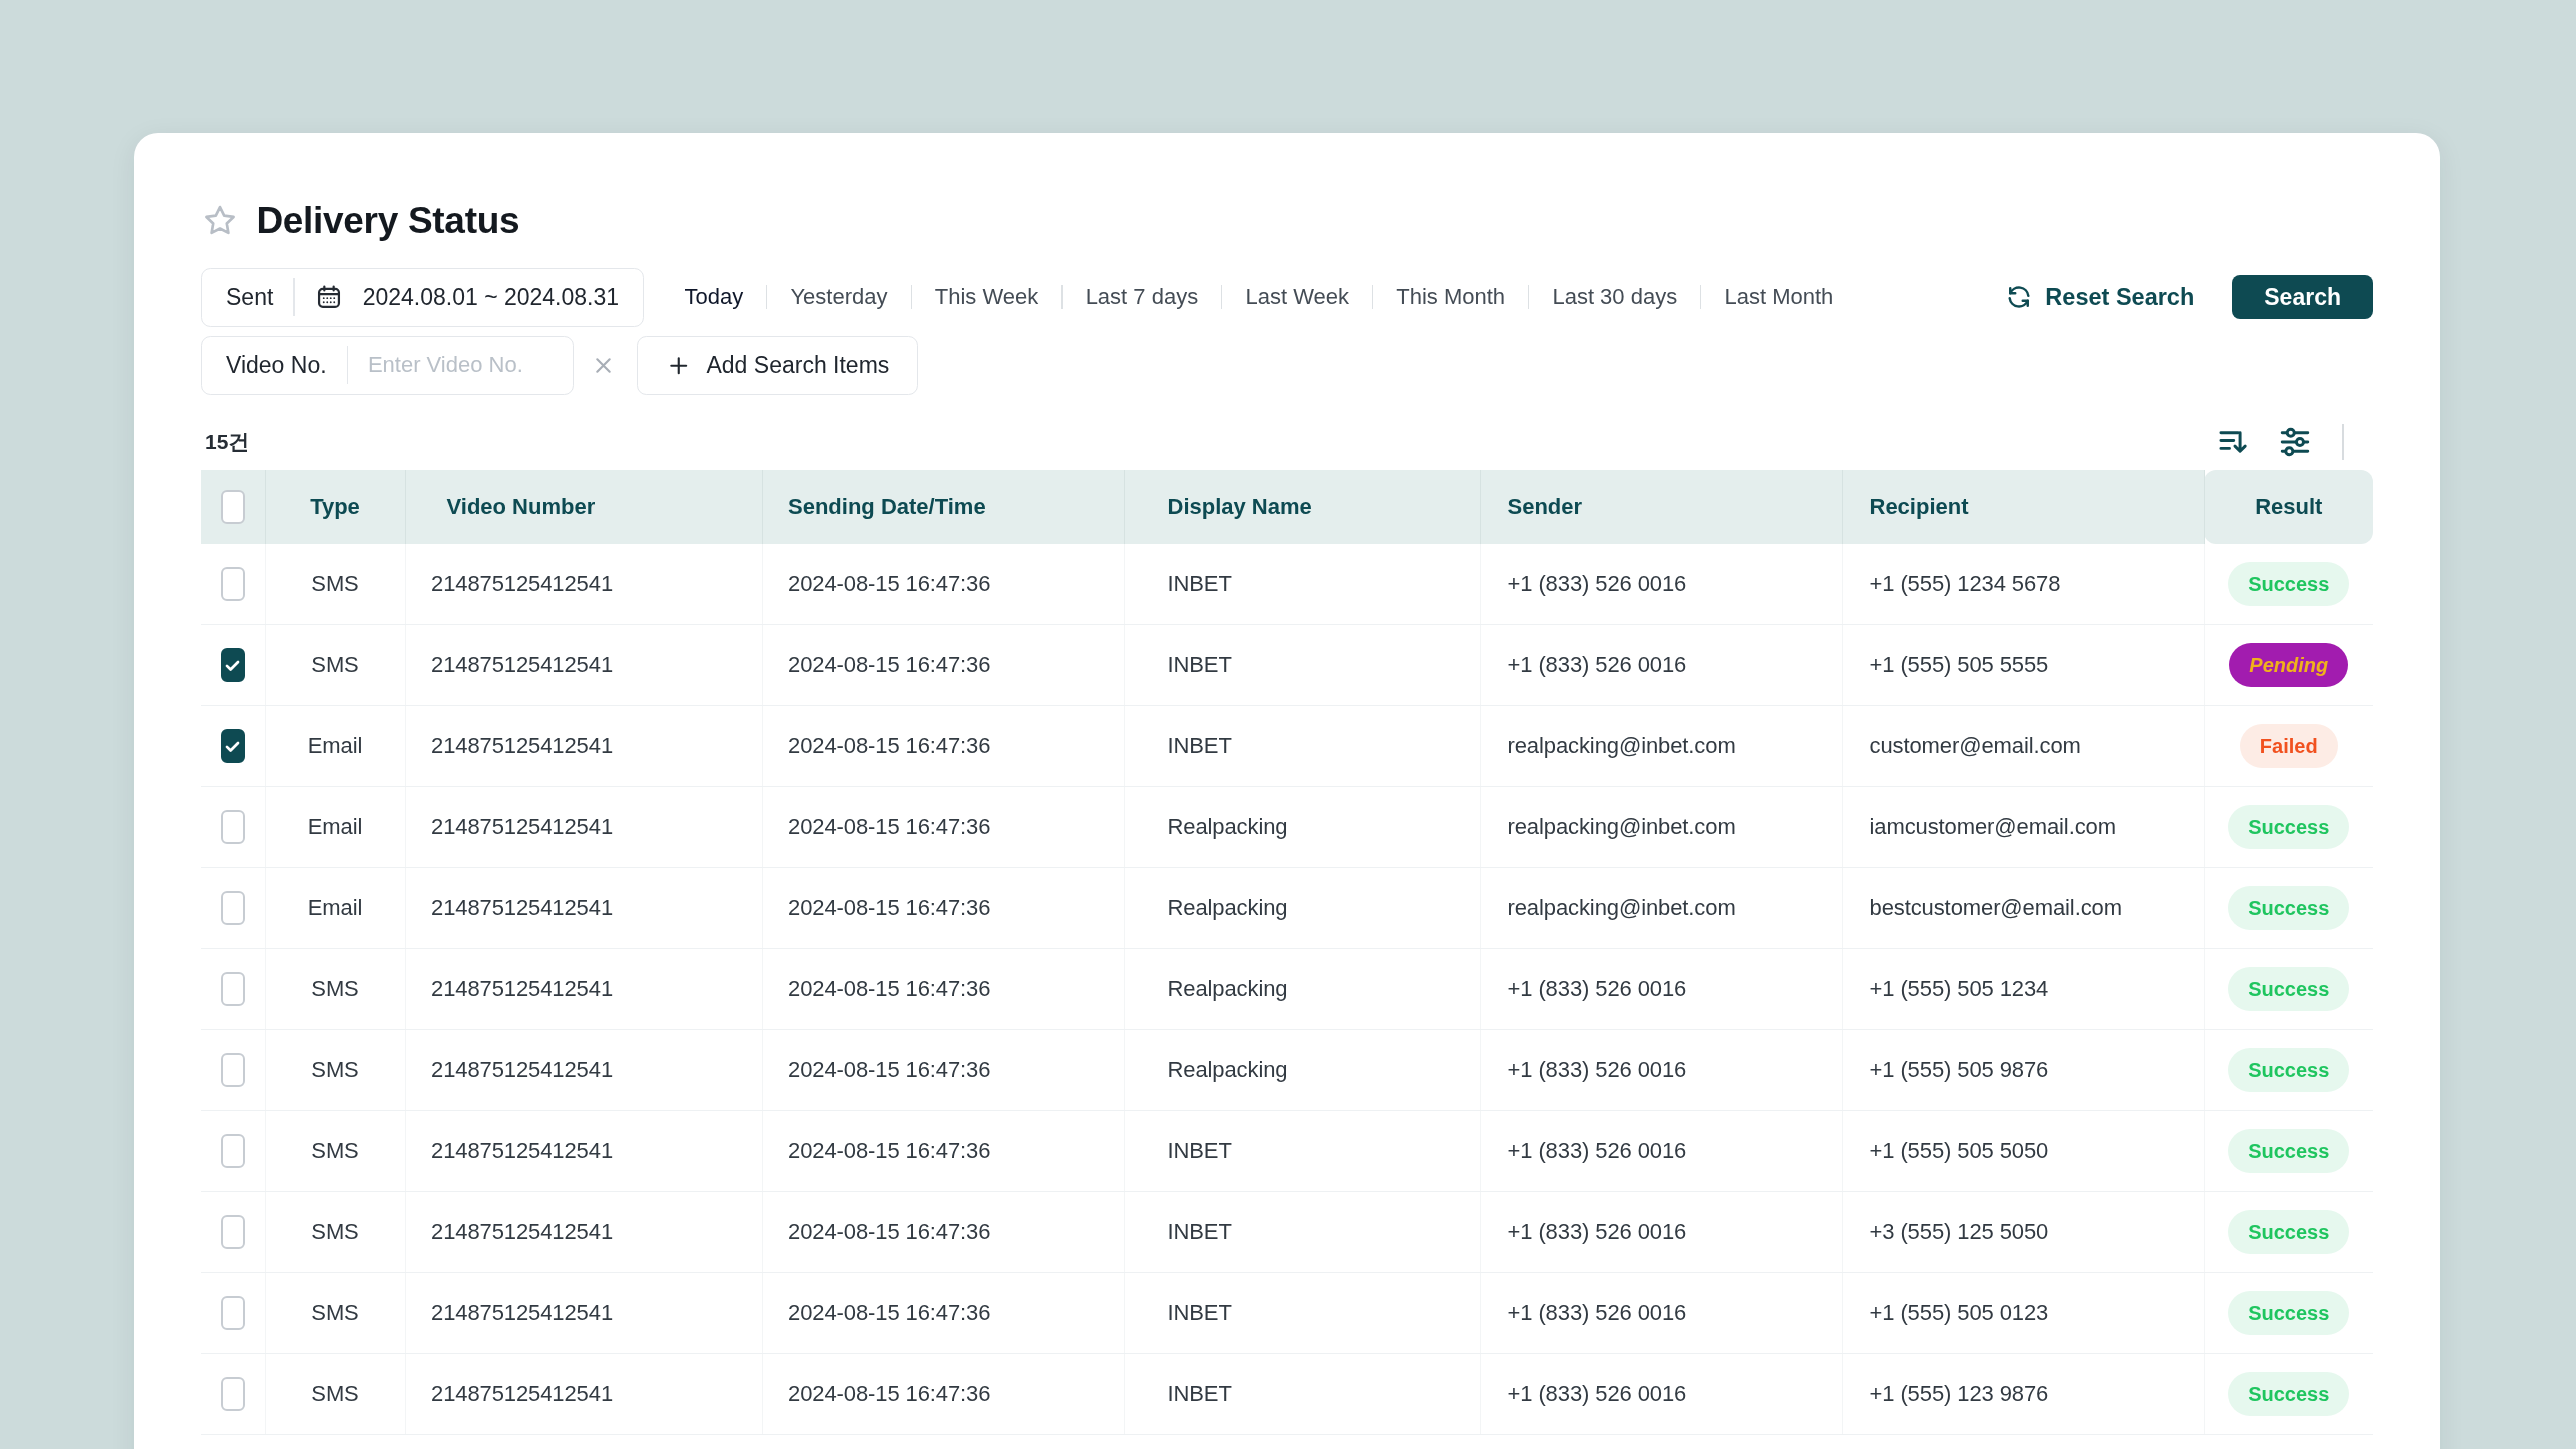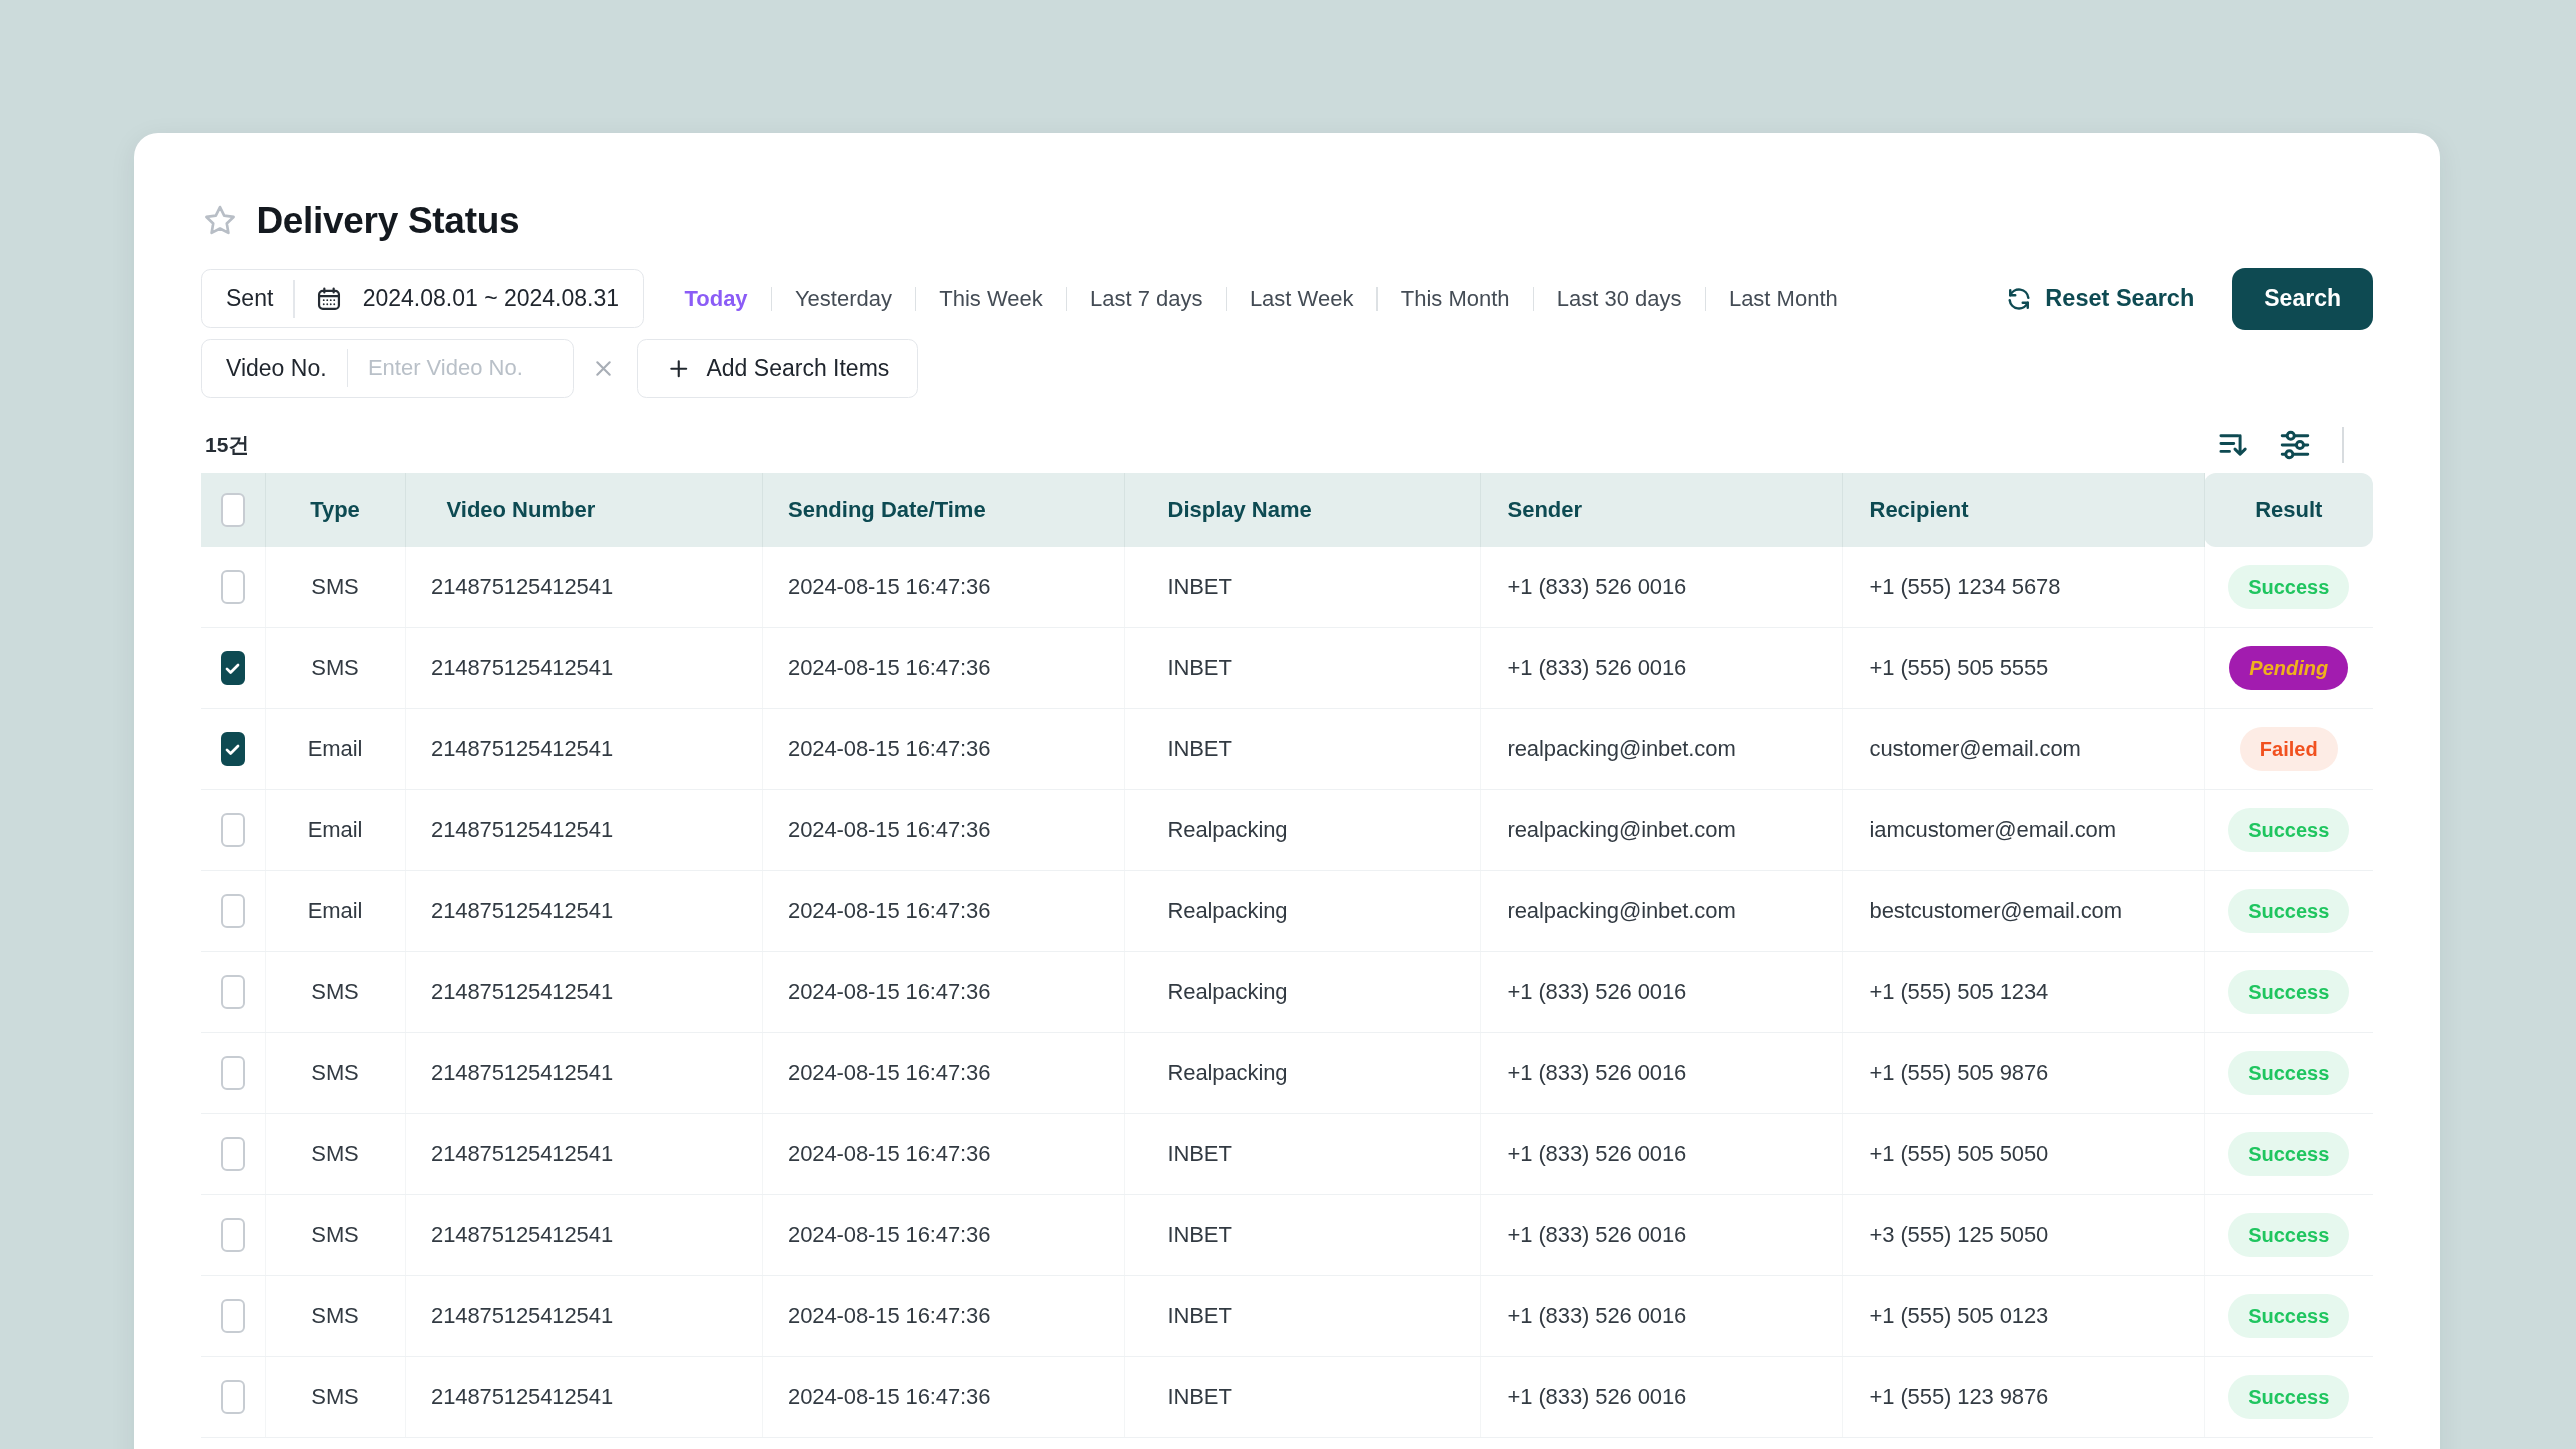--- a/index.html
+++ b/index.html
@@ -33,31 +33,31 @@
     height:59px; padding:4px 24px;
     border:1.3px solid #e4e7eb; border-radius:9.4px; background:#fff;
   }
   .field-label { font-size:23px; font-weight:500; color:#20262e; white-space:nowrap; }
   .vdiv { width:1.3px; height:38px; background:#e4e7eb; }
   .date-text { font-size:23px; font-weight:500; color:#20262e; white-space:nowrap; }
   .cal-icon { width:28px; height:28px; }
 
   .quick-ranges { display:flex; align-items:center; margin-left:17.4px; }
   .quick-item { font-size:22px; color:#444c55; padding:0 23px; white-space:nowrap; cursor:default; }
-  .quick-item.active { font-weight:700; color:#8b5cf6; }
+  .quick-item.active { font-weight:400; color:#0f172a; }
   .quick-sep { width:1.3px; height:24px; background:#dde1e4; }
 
   .spacer { flex:1; }
 
   .reset-btn { display:flex; align-items:center; gap:12px; color:#0e4a52; font-size:23.5px; font-weight:600; white-space:nowrap; cursor:pointer; background:none; border:none; font-family:inherit; }
   .btn-dark {
     display:inline-flex; align-items:center; gap:13.4px;
     background:#0e4a52; color:#fff; border:none; font-family:inherit;
-    font-size:23px; font-weight:600; height:62px; padding:0 29.5px;
-    border-radius:13px; cursor:pointer; white-space:nowrap;
+    font-size:23px; font-weight:600; height:44px; padding:0 29.5px;
+    border-radius:8px; cursor:pointer; white-space:nowrap;
   }
   .search-btn { margin-left:38px; padding:0 32px; }
 
   .video-input {
     border:none; outline:none; background:transparent;
     font-size:22px; color:#20262e; width:181px; font-family:inherit;
   }
   .video-input::placeholder { color:#b9c0c8; }
   .x-btn { background:none; border:none; margin:0 19px 0 14.8px; cursor:pointer; width:29.5px; height:29.5px; display:flex; align-items:center; justify-content:center; }
   .add-btn {

